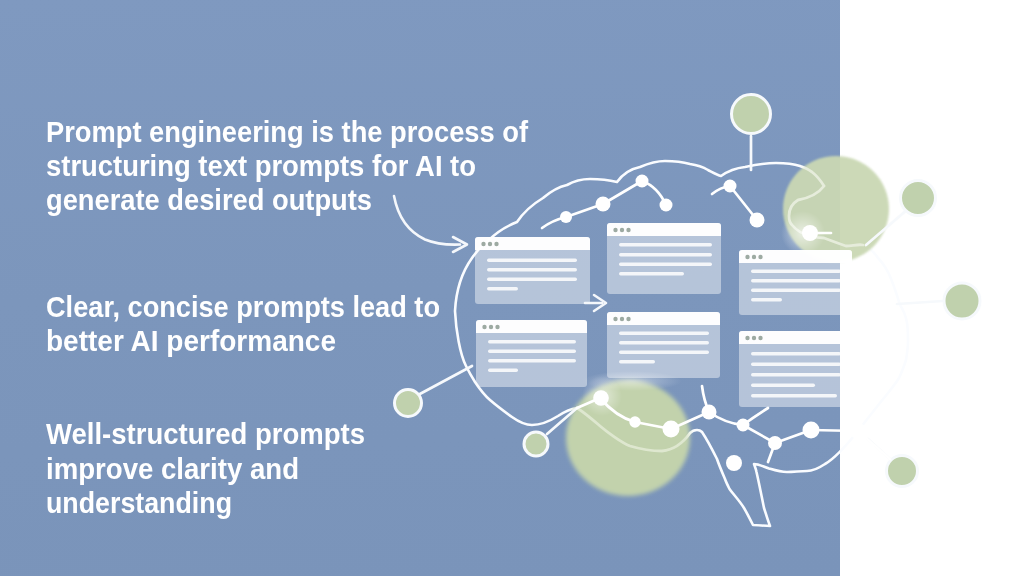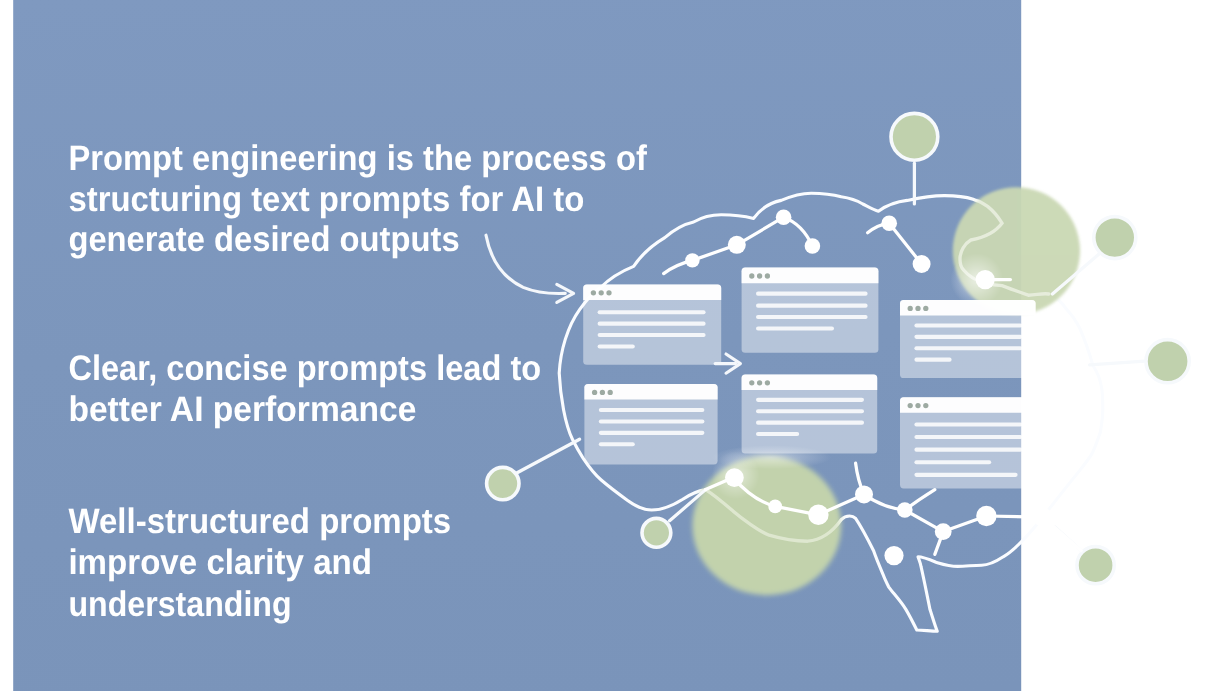--- a/index.html
+++ b/index.html
@@ -1,18 +1,18 @@
 <!DOCTYPE html>
 <html><head>
 <meta charset="utf-8">
 <style>
   html,body{margin:0;padding:0;}
   body{width:1024px;height:576px;overflow:hidden;font-family:"Liberation Sans",sans-serif;}
   .stage{position:relative;width:840px;height:576px;
-    background:linear-gradient(178deg,#7f99c0 0%,#7c96bc 50%,#7a94ba 100%);margin-left:11px;}
+    background:linear-gradient(178deg,#7f99c0 0%,#7c96bc 50%,#7a94ba 100%);}
   svg{position:absolute;left:0;top:0;}
 </style>
 </head>
 <body>
 <div class="stage">
 <svg width="1024" height="576" viewBox="0 0 1024 576">
   <defs>
     <filter id="soft" x="-30%" y="-30%" width="160%" height="160%">
       <feGaussianBlur stdDeviation="1.3"></feGaussianBlur>
     </filter>

